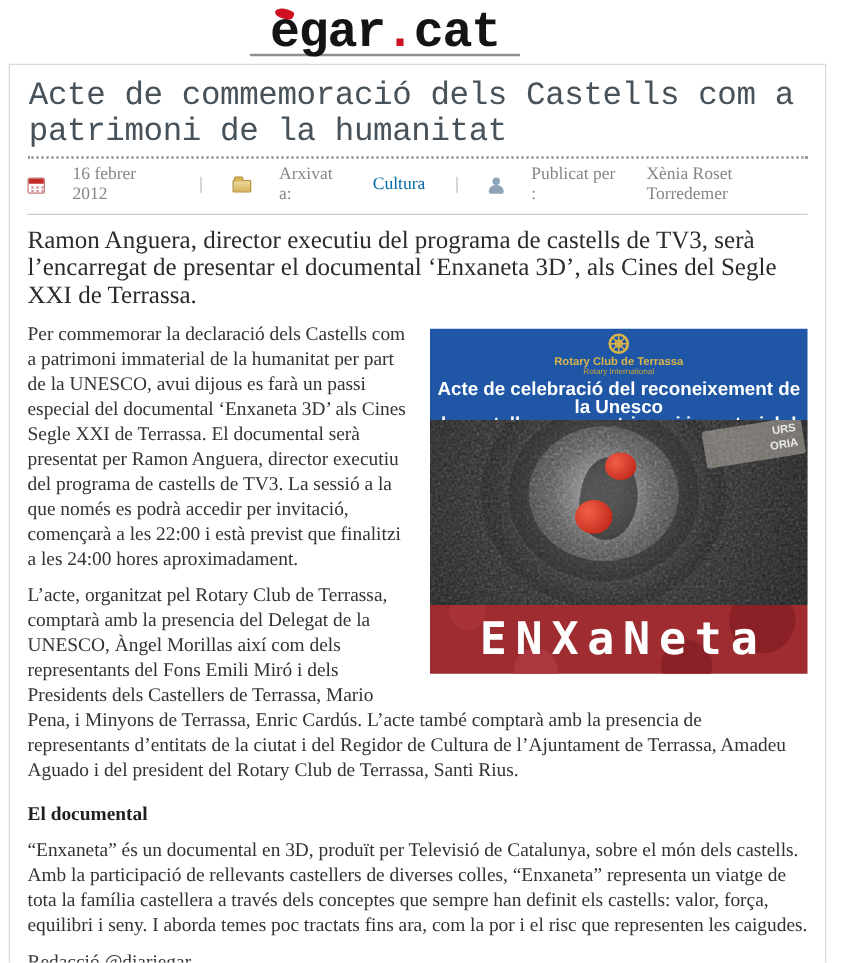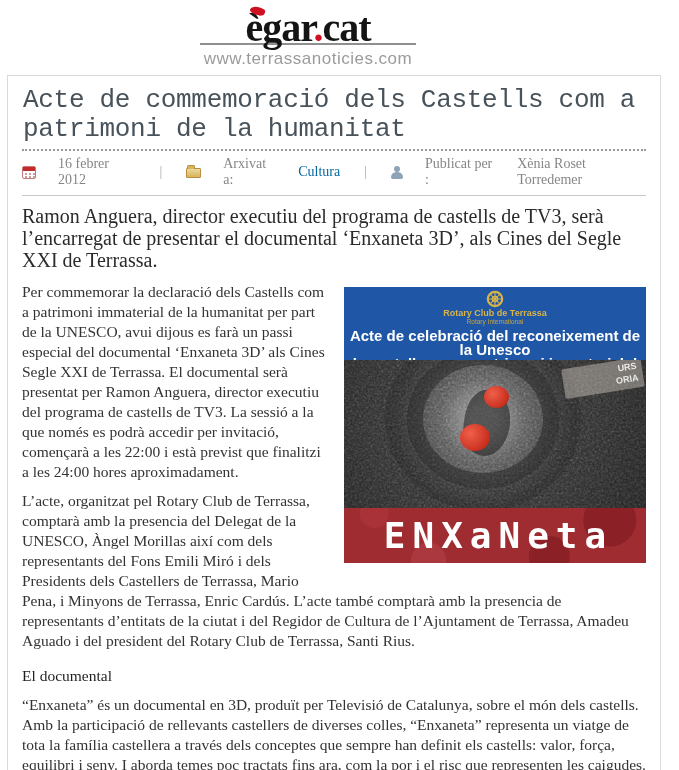--- a/index.html
+++ b/index.html
@@ -2,21 +2,21 @@
 <html lang="ca"><head>
 <meta charset="utf-8">
 <style>
   * { box-sizing: border-box; margin: 0; padding: 0; }
   html, body { width: 679px; height: 770px; overflow: hidden; background: #fff; }
   body { font-family: "Liberation Serif", serif; color: #333; }
 
   
   .site-header { width: 616px; padding-top: 6px; text-align: center; }
   .logo { position: relative; display: inline-block; text-decoration: none;
-          font-family: Liberation Serif, serif; font-weight: bold; font-size: 40px;
+          font-family: Liberation Mono, monospace; font-weight: bold; font-size: 40px;
           letter-spacing: -1px; color: #141414; line-height: 1.1; z-index: 2; }
   .logo-dot { color: #cf1020; }
   .logo-accent { position: absolute; left: 4px; top: 1px; width: 15px; height: 8px;
           background: #cf1020; border-radius: 70% 30% 55% 45%; transform: rotate(20deg); }
   .logo-rule { width: 216px; height: 2px; background: #8f8f8f; margin: -7px auto 0; }
   .tagline { margin-top: 4px; font-family: "Liberation Sans", sans-serif;
           font-size: 17px; color: #9b9b9b; letter-spacing: .5px; }
 
   
   .container { margin: 6px 0 0 7px; width: 654px; min-height: 690px;
@@ -49,21 +49,21 @@
   .icon-person { display: inline-block; width: 12px; height: 13px; position: relative; flex: none; }
   .icon-person::before { content: ""; position: absolute; top: 0; left: 3px; width: 6px;
           height: 6px; border-radius: 50%; background: #8fa3b8; }
   .icon-person::after { content: ""; position: absolute; bottom: 0; left: 0; width: 12px;
           height: 7px; border-radius: 6px 6px 2px 2px; background: #8fa3b8; }
 
   
   .lead { padding: 9px 0 2px; font-size: 20px; line-height: 22px; color: #2b2b2b; }
   .body-text { font-size: 15.5px; line-height: 20px; color: #333; }
   .body-text p { margin: 9px 0; }
-  h3.subhead { font-size: 15.5px; font-weight: normal; color: #1f1f1f; margin: 15px 0 3px; }
+  h3.subhead { font-size: 15.5px; font-weight: bold; color: #1f1f1f; margin: 15px 0 3px; }
   .byline { margin-top: 12px; }
 
   
   .poster { float: right; width: 302px; margin: 5px 0 22px 13px;
           font-family: "Liberation Sans", sans-serif; border-radius: 14px; }
   .poster-blue { height: 73px; background: #1f57a6; text-align: center;
           padding-top: 3px; overflow: hidden; }
   .rotary-wheel { display: block; margin: 0 auto; }
   .rotary-club { color: #d8b44a; font-weight: bold; font-size: 9px; line-height: 10px; }
   .rotary-intl { color: #c9a53f; font-size: 6.5px; line-height: 7px; }
@@ -101,21 +101,20 @@
             #9e2c31; }
   .enxaneta { font-family: "DejaVu Sans Mono", monospace; font-weight: bold;
           font-size: 36px; letter-spacing: 7px; color: #fff; text-indent: 7px; }
 </style>
 </head>
 <body>
 
 <header class="site-header">
   <a class="logo" href="#"><span>ègar</span><span class="logo-dot">.</span><span>cat</span><span class="logo-accent"></span></a>
   <div class="logo-rule"></div>
-  <div class="tagline">www.terrassanoticies.com</div>
 </header>
 
 <main class="container">
 
   <h1 class="headline">Acte de commemoració dels Castells com a patrimoni de la humanitat</h1>
   <div class="dotted-divider"></div>
 
   <div class="meta">
     <span class="icon-cal"></span>
     <span>16 febrer 2012</span>

